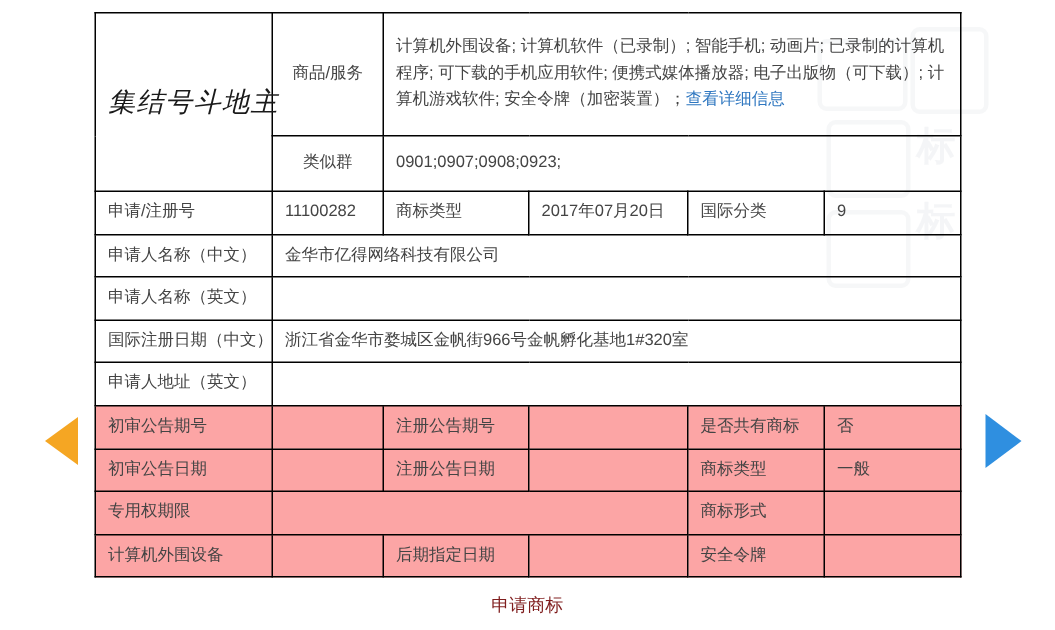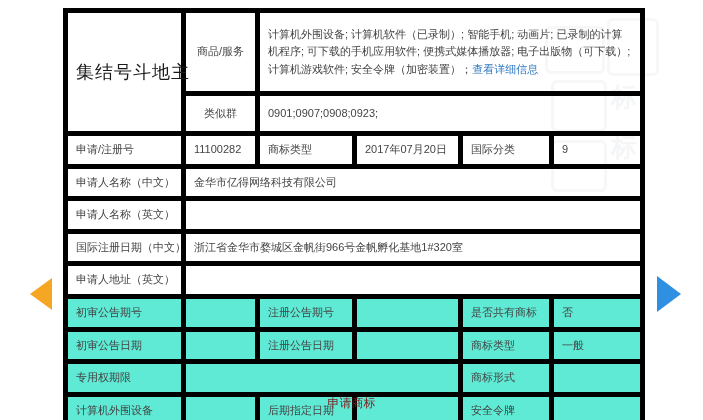--- a/index.html
+++ b/index.html
@@ -45,40 +45,41 @@
     width: 577px;
   }
 
   table.tm {
     border-collapse: collapse;
     width: 100%;
     font-size: 11px;
     table-layout: fixed;
   }
   table.tm td {
-    border: 5px solid #000000;
+    border: 1px solid #000000;
     padding: 5px 8px;
     vertical-align: middle;
     line-height: 1.6;
     color: #444;
   }
   .lbl {
     color: #555;
     white-space: nowrap;
   }
   .val {
     color: #555;
   }
 
   .logo-cell {
     width: 118px;
     height: 108px;
     text-align: center;
     vertical-align: middle;
     padding: 0;
+    font-style: italic;
   }
   .logo-text {
     font-family: "Liberation Serif", serif;
     font-size: 18px;
     color: #1a1a1a;
     letter-spacing: 1px;
     white-space: nowrap;
   }
 
   .cat-label {
@@ -97,21 +98,21 @@
     text-decoration: none;
     cursor: pointer;
   }
   .simgroup {
     padding-left: 14px;
     color: #555;
   }
 
   
   .shaded td {
-    background: #5eead4;
+    background: #fca5a5;
   }
 
   .arrow {
     position: absolute;
     width: 0;
     height: 0;
     cursor: pointer;
   }
   .arrow-left {
     left: 30px;

